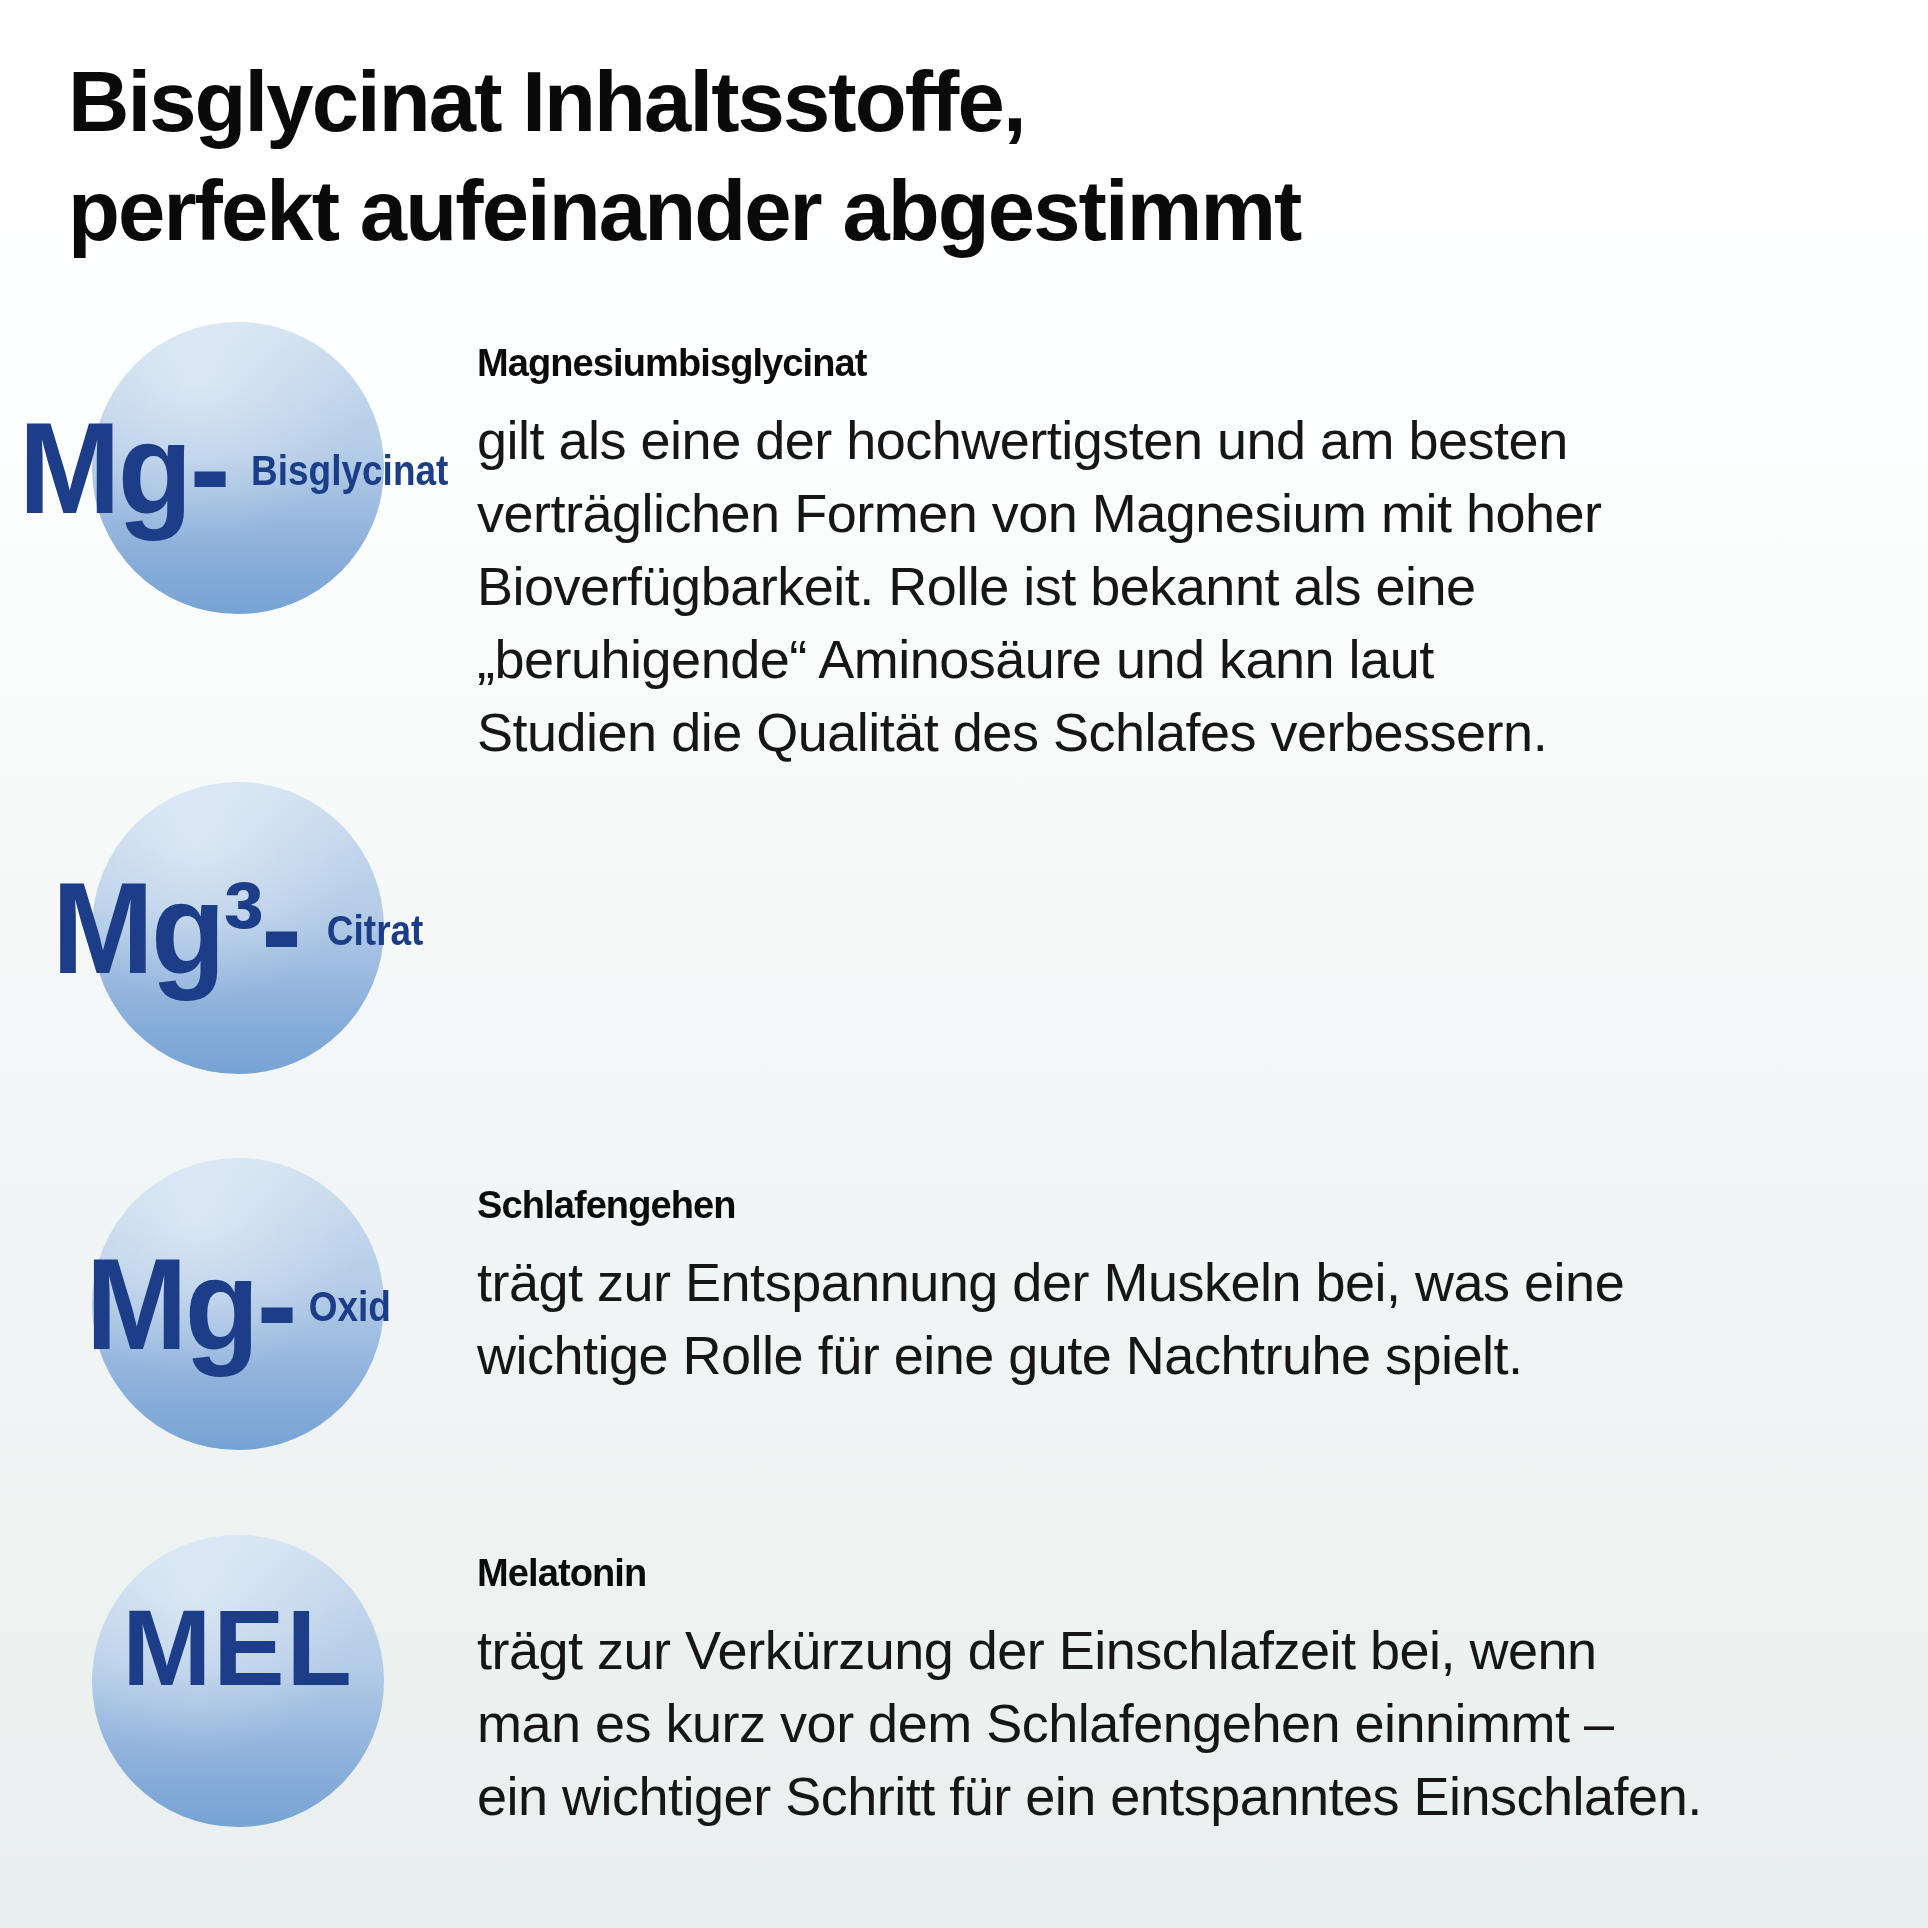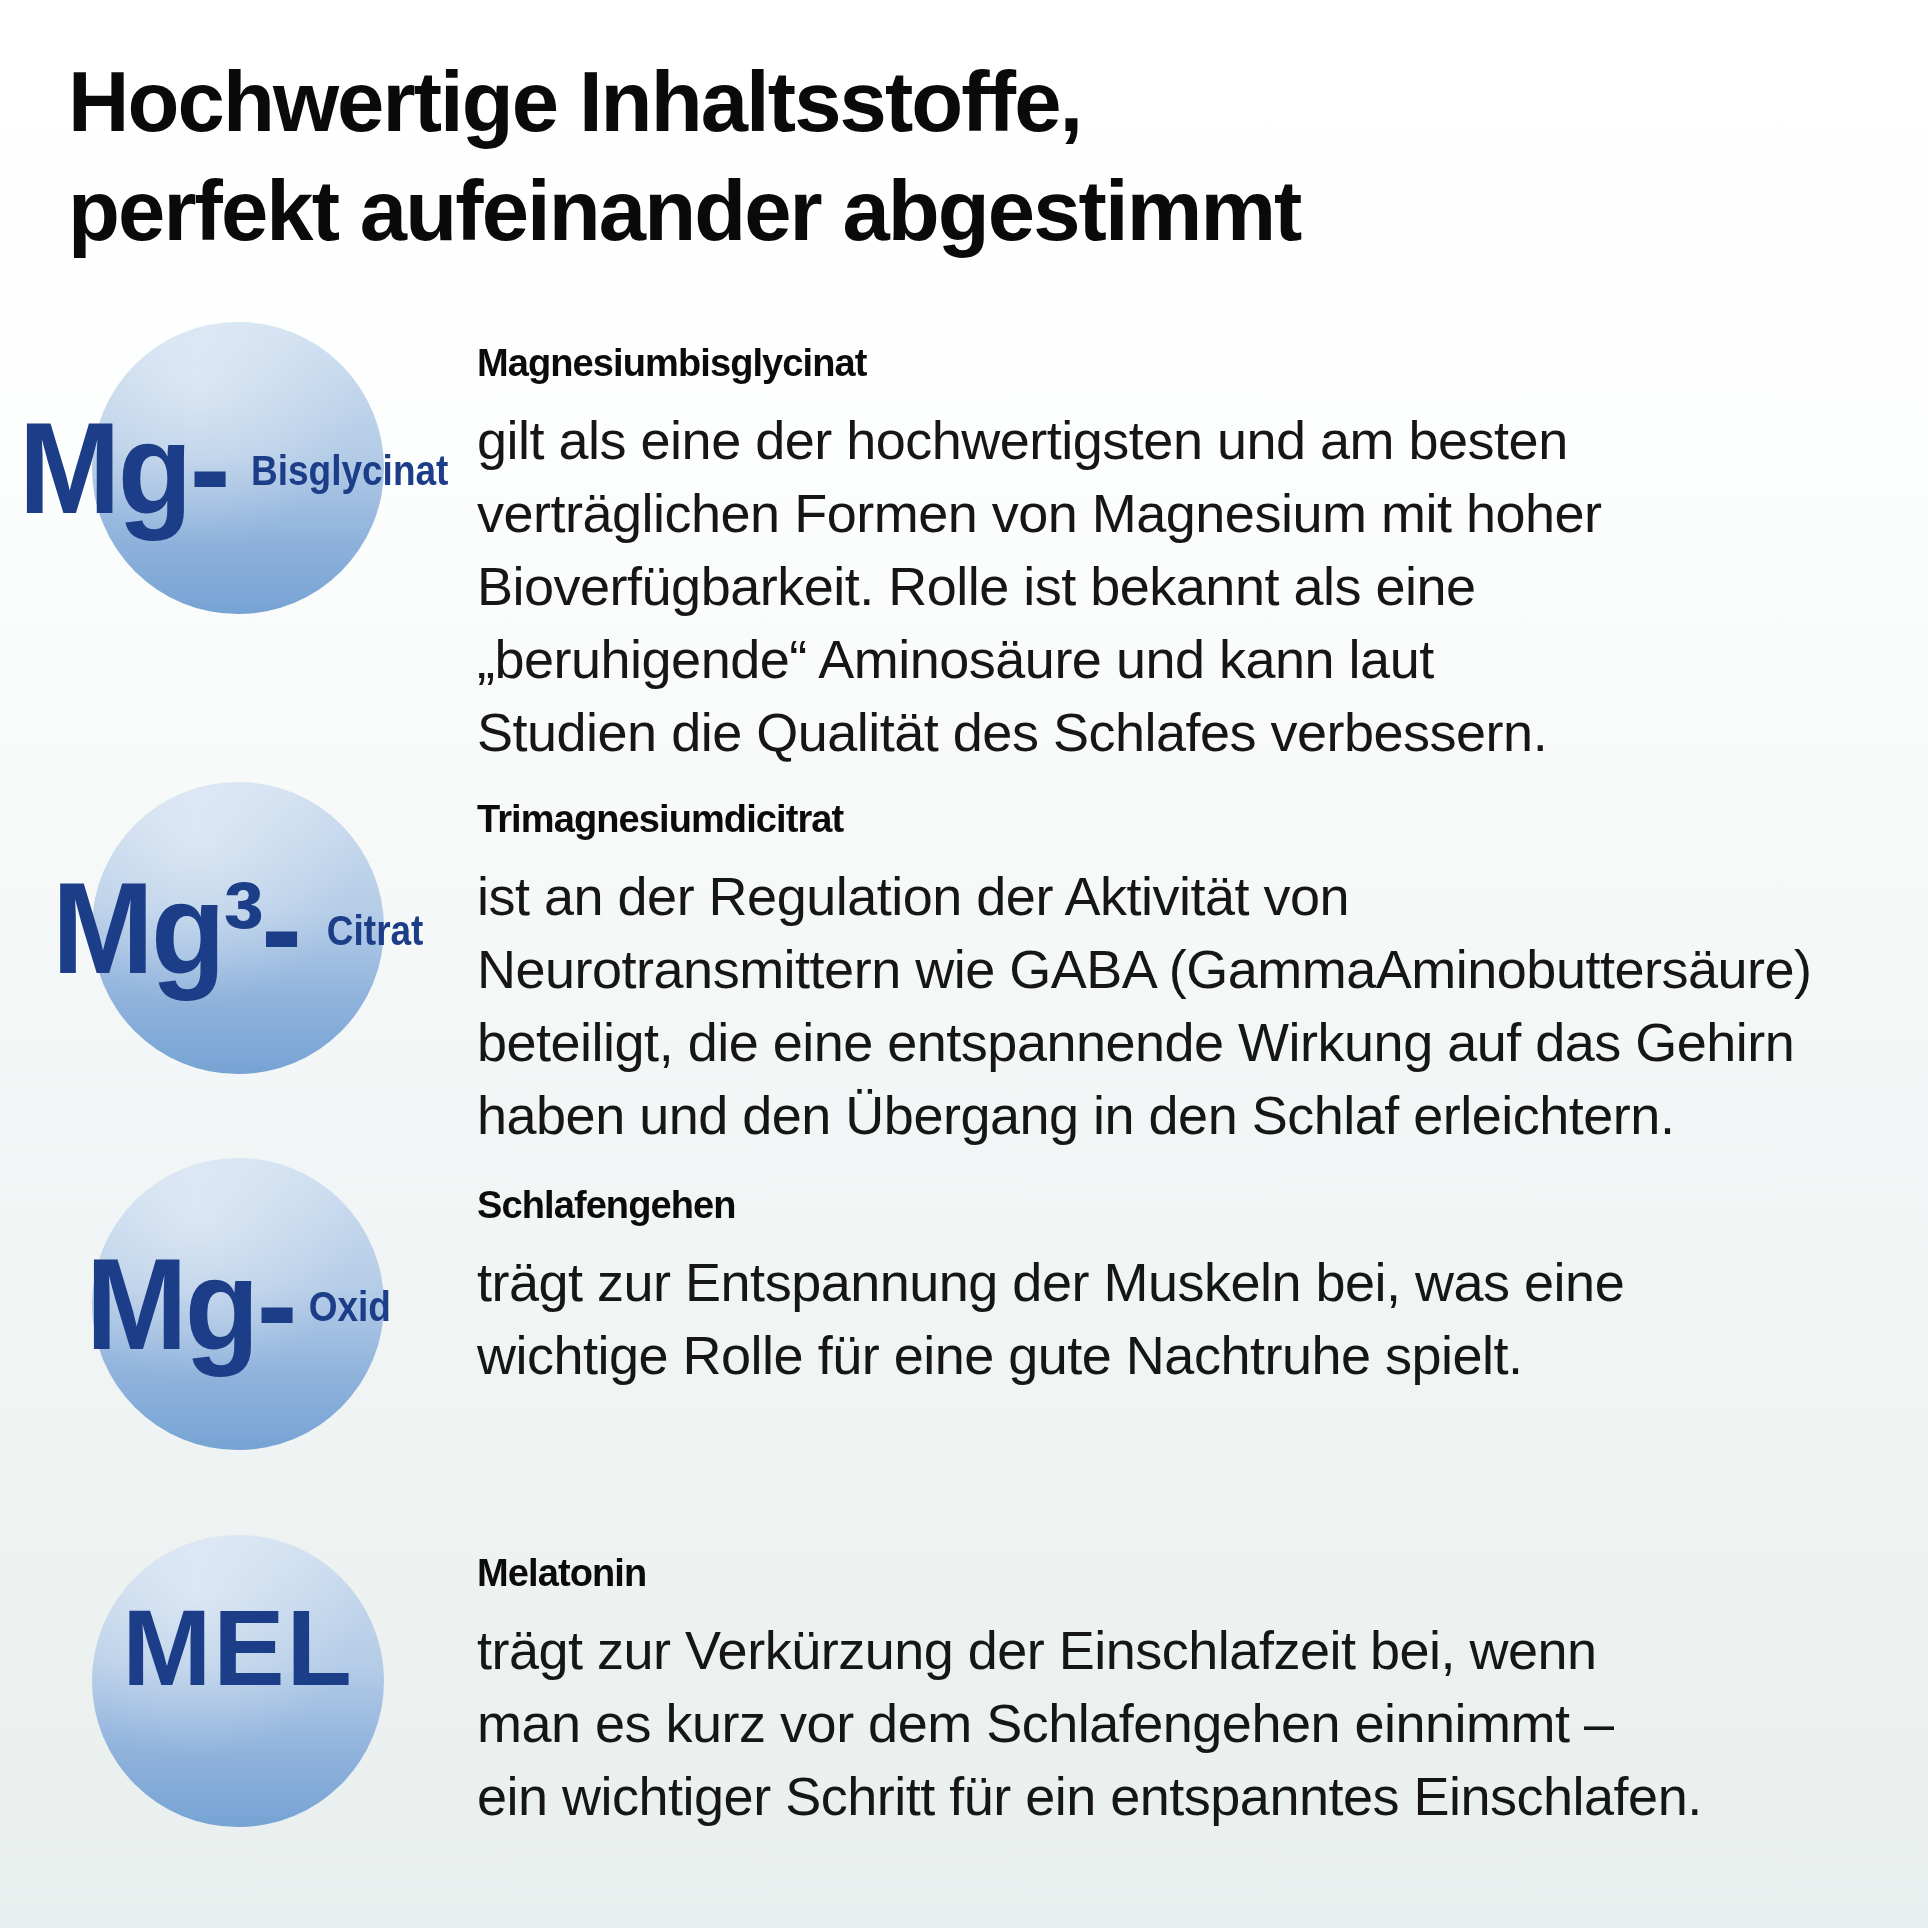--- a/index.html
+++ b/index.html
@@ -96,46 +96,39 @@
     color: #161616;
     letter-spacing: -0.5px;
     white-space: pre;
   }
 </style>
 </head>
 <body>
 
 <div id="canvas">
 
-  <h1 id="page-title">Hochwertige Inhaltsstoffe,
+  <h1 id="page-title">Bisglycinat Inhaltsstoffe,
 perfekt aufeinander abgestimmt</h1>
 
   <div class="badge" id="badge1">
     <div class="badge-main">Mg-</div>
     <div class="badge-sub">Bisglycinat</div>
   </div>
   <div class="block" id="block1">
     <div class="block-name">Magnesiumbisglycinat</div>
     <div class="block-desc">gilt als eine der hochwertigsten und am besten
 verträglichen Formen von Magnesium mit hoher
 Bioverfügbarkeit. Rolle ist bekannt als eine
 „beruhigende“ Aminosäure und kann laut
 Studien die Qualität des Schlafes verbessern.</div>
   </div>
 
   <div class="badge" id="badge2">
     <div class="badge-main">Mg³-</div>
     <div class="badge-sub">Citrat</div>
-  </div>
-  <div class="block" id="block2">
-    <div class="block-name">Trimagnesiumdicitrat</div>
-    <div class="block-desc">ist an der Regulation der Aktivität von
-Neurotransmittern wie GABA (GammaAminobuttersäure)
-beteiligt, die eine entspannende Wirkung auf das Gehirn
-haben und den Übergang in den Schlaf erleichtern.</div>
   </div>
 
   <div class="badge" id="badge3">
     <div class="badge-main">Mg-</div>
     <div class="badge-sub">Oxid</div>
   </div>
   <div class="block" id="block3">
     <div class="block-name">Schlafengehen</div>
     <div class="block-desc">trägt zur Entspannung der Muskeln bei, was eine
 wichtige Rolle für eine gute Nachtruhe spielt.</div>

